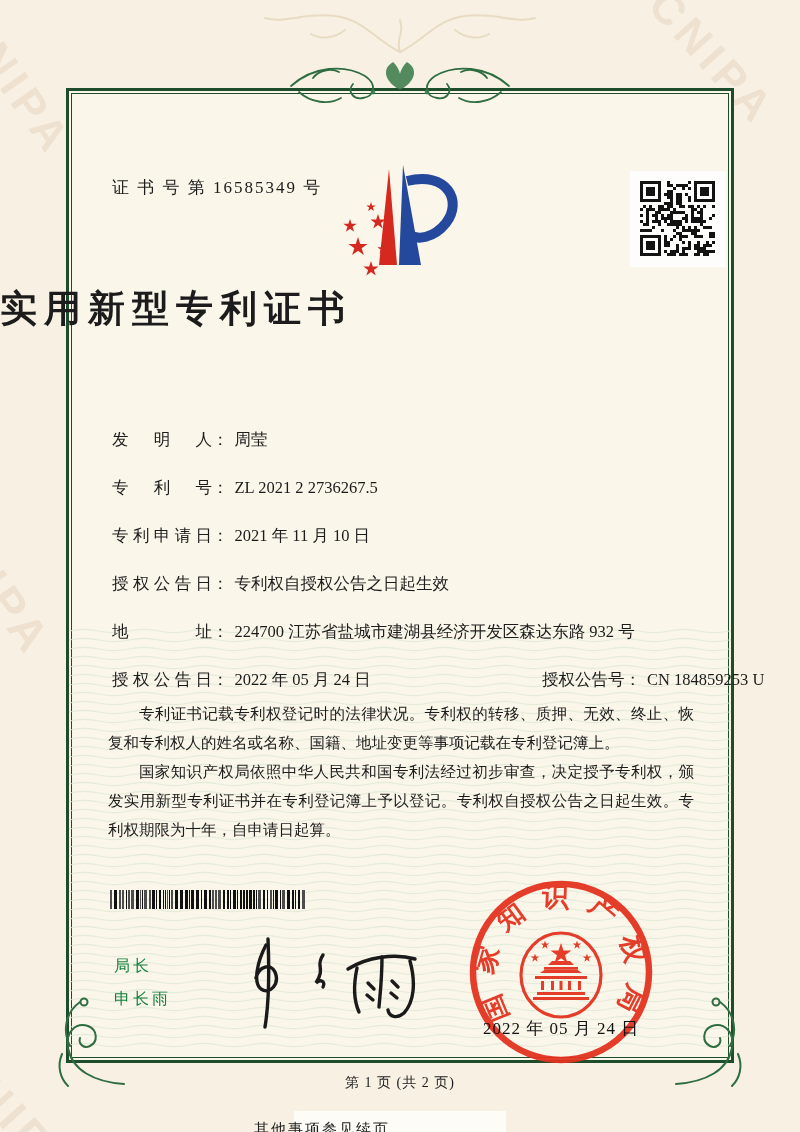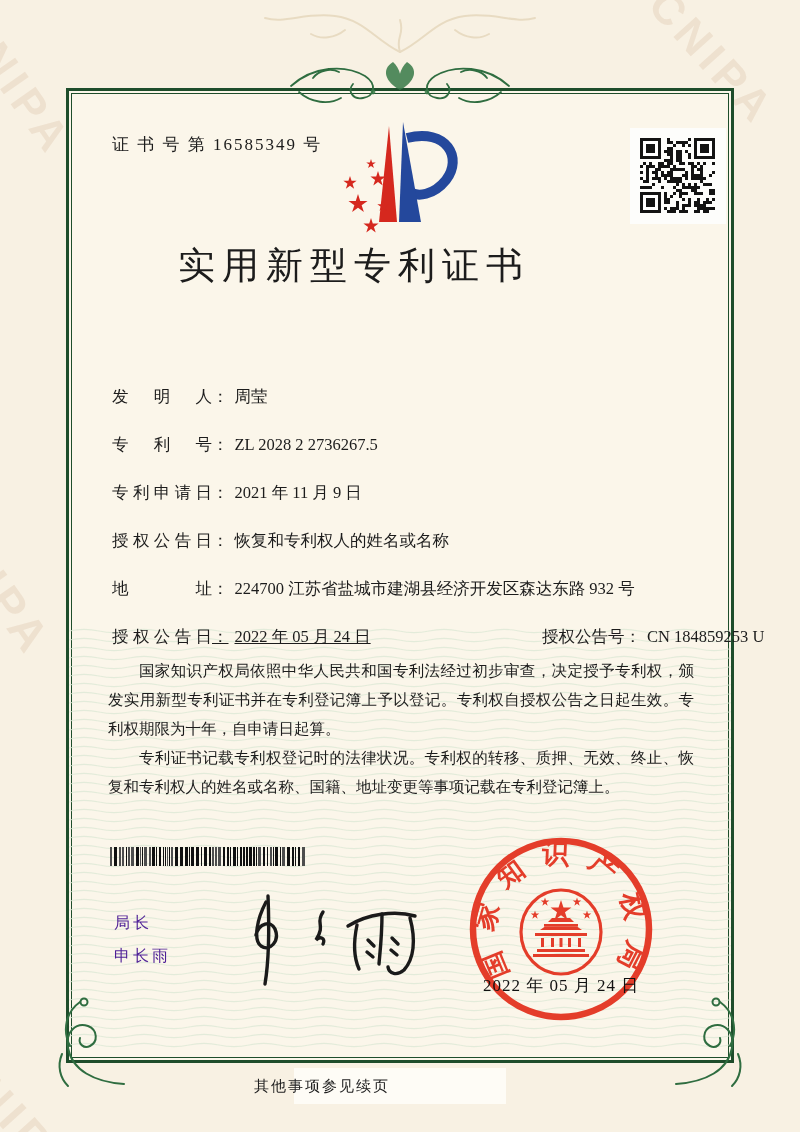--- a/index.html
+++ b/index.html
@@ -18,49 +18,49 @@
   .wm.gray{color:rgba(175,168,158,0.28);}
   
   .frame{
     position:absolute; left:66px; top:88px; width:662px; height:969px;
     border:3px solid #1e4d2b; background:#fbf6ea; z-index:2;
   }
   .frame::before{
     content:""; position:absolute; inset:2px; border:1px solid #1e4d2b; pointer-events:none;
   }
   .waves{position:absolute; left:0; top:0; z-index:0; pointer-events:none;}
-  .content{position:absolute; inset:0; z-index:3;}
+  .content{position:absolute; inset:0; z-index:3;margin-top:43px;}
   .cert-no{
     position:absolute; left:112px; top:133px; font-size:17px; letter-spacing:2px;
   }
   .logo{position:absolute; left:333px; top:116px; z-index:2;}
   .qr-pad{
     position:absolute; left:630px; top:128px; width:96px; height:96px; background:#fdfdfb;
   }
   .qr-pad svg{position:absolute; left:10px; top:10px;}
   .title{
-    position:absolute; left:0; top:241px; width:708px; text-align:center;
-    font-size:37px; font-weight:normal; letter-spacing:7px; z-index:3;
+    position:absolute; left:0; top:241px; width:708px; 
+    font-size:37px; font-weight:bold; letter-spacing:7px; z-index:3;
   }
   .field-row{position:absolute; left:112px; font-size:16.5px; white-space:nowrap;}
   .f-label{
     display:inline-block; width:100px; text-align:justify; text-align-last:justify;
     vertical-align:bottom;
   }
   .f-colon{margin-right:6px;}
   .grant-pair{position:absolute; left:430px; top:0; font-size:16.5px; white-space:nowrap;}
   .body-text{
     position:absolute; left:108px; top:656px; width:586px;
     font-size:15.5px; line-height:29px; text-align:justify; z-index:3;
   }
   .body-text p{margin:0; text-indent:2em;}
   .barcode{position:absolute; left:110px; top:847px; z-index:3;}
   .signer{
     position:absolute; left:114px; top:913px; z-index:3;
-    font-family:"Liberation Sans", sans-serif; font-size:16px; letter-spacing:3px; color:#4c1d95;
+    font-family:"Liberation Sans", sans-serif; font-size:16px; letter-spacing:3px; color:#15803d;
   }
   .signer div{margin-bottom:12px;}
   .signature{position:absolute; left:228px; top:892px; z-index:3;}
   .seal{position:absolute; left:466px; top:834px; z-index:3; opacity:.94;}
   .seal-date{
     position:absolute; left:466px; top:974px; width:190px; text-align:center;
     font-size:17px; letter-spacing:1px; color:#111; z-index:4; white-space:nowrap;
   }
   .page-info{
     position:absolute; left:0; top:1031px; width:800px; text-align:center;
@@ -422,41 +422,41 @@
           <rect x="6" y="60" width="9" height="9" fill="#131313"></rect>
         </svg>
     </div>
 
     <div class="title">实用新型专利证书</div>
 
     <div class="field-row" style="top:386px;font-family:Liberation Mono, monospace;">
       <span class="f-label">发明人</span><span class="f-colon">：</span><span class="f-value">周莹</span>
     </div>
     <div class="field-row" style="top:434px;">
-      <span class="f-label">专利号</span><span class="f-colon">：</span><span class="f-value">ZL 2028 2 2736267.5</span>
+      <span class="f-label">专利号</span><span class="f-colon">：</span><span class="f-value">ZL 2021 2 2736267.5</span>
     </div>
     <div class="field-row" style="top:482px;">
-      <span class="f-label">专利申请日</span><span class="f-colon">：</span><span class="f-value">2021 年 11 月 9 日</span>
+      <span class="f-label">专利申请日</span><span class="f-colon">：</span><span class="f-value">2021 年 11 月 10 日</span>
     </div>
     <div class="field-row" style="top:530px;">
-      <span class="f-label">授权公告日</span><span class="f-colon">：</span><span class="f-value">恢复和专利权人的姓名或名称</span>
+      <span class="f-label">授权公告日</span><span class="f-colon">：</span><span class="f-value">专利权自授权公告之日起生效</span>
     </div>
     <div class="field-row" style="top:578px;">
       <span class="f-label">地址</span><span class="f-colon">：</span><span class="f-value">224700 江苏省盐城市建湖县经济开发区森达东路 932 号</span>
     </div>
-    <div class="field-row" style="top:626px; width:600px;text-decoration:underline;">
+    <div class="field-row" style="top:626px; width:600px;">
       <span class="f-label">授权公告日</span><span class="f-colon">：</span><span class="f-value">2022 年 05 月 24 日</span>
       <span class="grant-pair">
         <span>授权公告号</span><span class="f-colon">：</span><span>CN 184859253 U</span>
       </span>
     </div>
 
     <div class="body-text">
+      <p>专利证书记载专利权登记时的法律状况。专利权的转移、质押、无效、终止、恢复和专利权人的姓名或名称、国籍、地址变更等事项记载在专利登记簿上。</p>
       <p>国家知识产权局依照中华人民共和国专利法经过初步审查，决定授予专利权，颁发实用新型专利证书并在专利登记簿上予以登记。专利权自授权公告之日起生效。专利权期限为十年，自申请日起算。</p>
-      <p>专利证书记载专利权登记时的法律状况。专利权的转移、质押、无效、终止、恢复和专利权人的姓名或名称、国籍、地址变更等事项记载在专利登记簿上。</p>
     </div>
 
     <svg class="barcode" id="barSvg" width="200" height="19" viewBox="0 0 200 19">
         <rect x="0" y="0" width="2" height="19" fill="#4d4d4d"></rect>
         <rect x="4" y="0" width="3" height="19" fill="#101010"></rect>
         <rect x="9" y="0" width="2" height="19" fill="#4d4d4d"></rect>
         <rect x="12" y="0" width="2" height="19" fill="#4d4d4d"></rect>
         <rect x="16" y="0" width="1" height="19" fill="#101010"></rect>
         <rect x="18" y="0" width="2" height="19" fill="#4d4d4d"></rect>
         <rect x="21" y="0" width="3" height="19" fill="#4d4d4d"></rect>
@@ -550,18 +550,19 @@
         <rect x="-10" y="4" width="3" height="9"></rect>
         <rect x="-1.5" y="4" width="3" height="9"></rect>
         <rect x="7" y="4" width="3" height="9"></rect>
         <rect x="17" y="4" width="3" height="9"></rect>
         <rect x="-24" y="15" width="48" height="3"></rect>
         <rect x="-28" y="20" width="56" height="3"></rect>
       </g>
     </svg>
     <div class="seal-date">2022 年 05 月 24 日</div>
 
+    <div class="page-info">第 1 页 (共 2 页)</div>
 
     <div class="note-band"></div>
     <div class="note">其他事项参见续页</div>
 
   </div>
 </div>
 
 </body></html>

